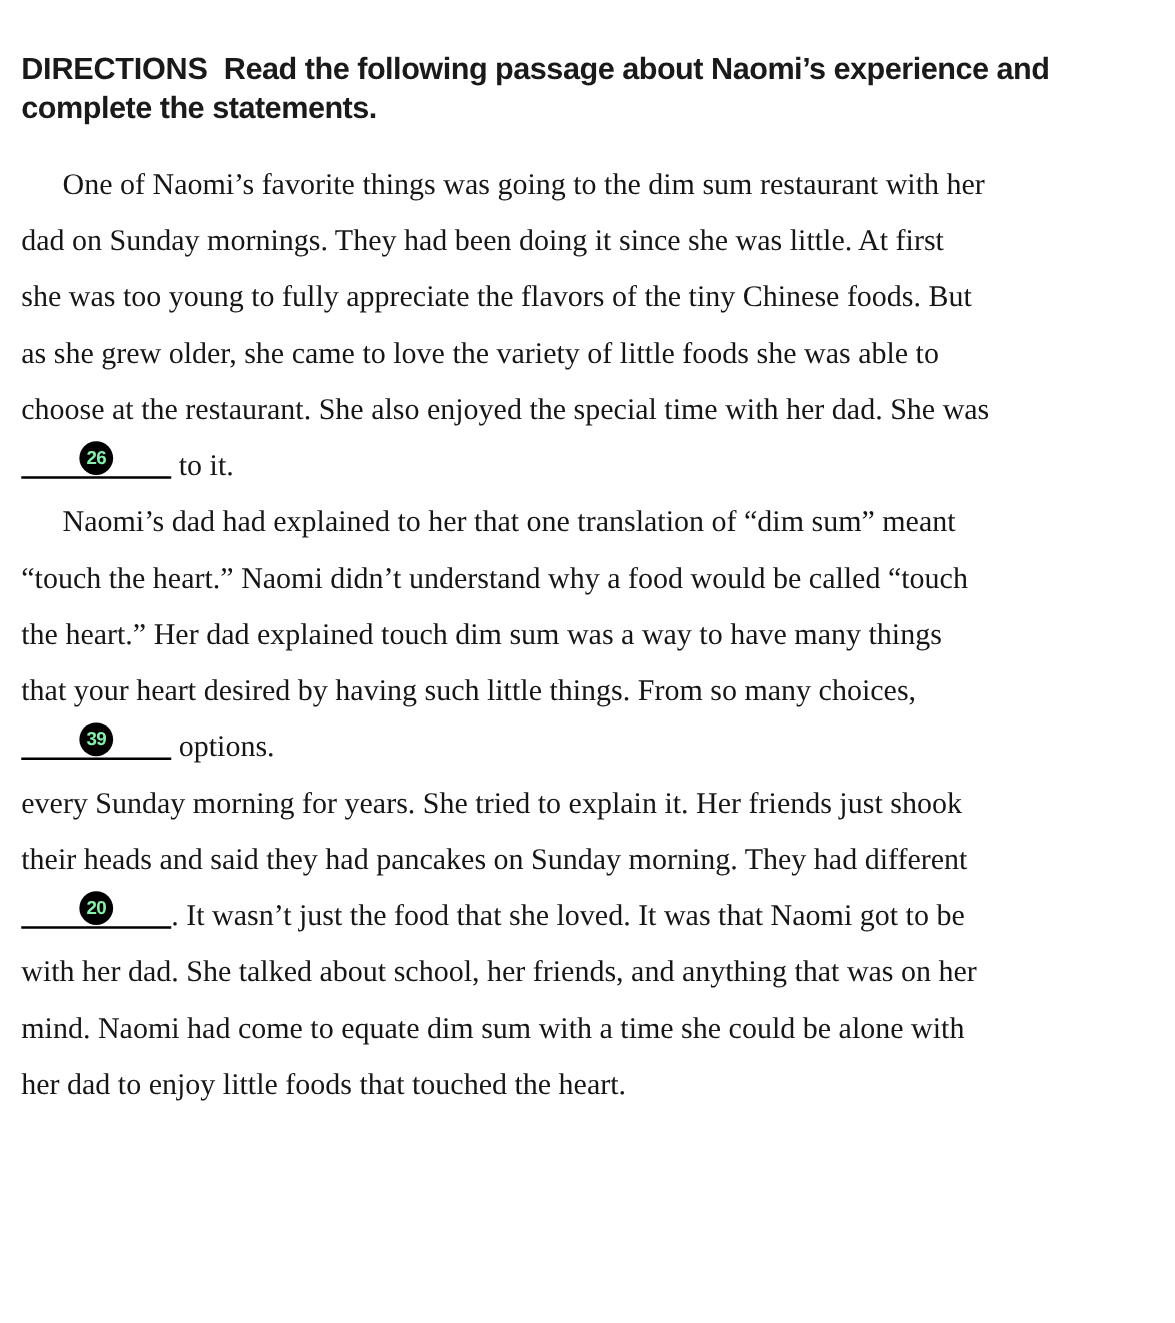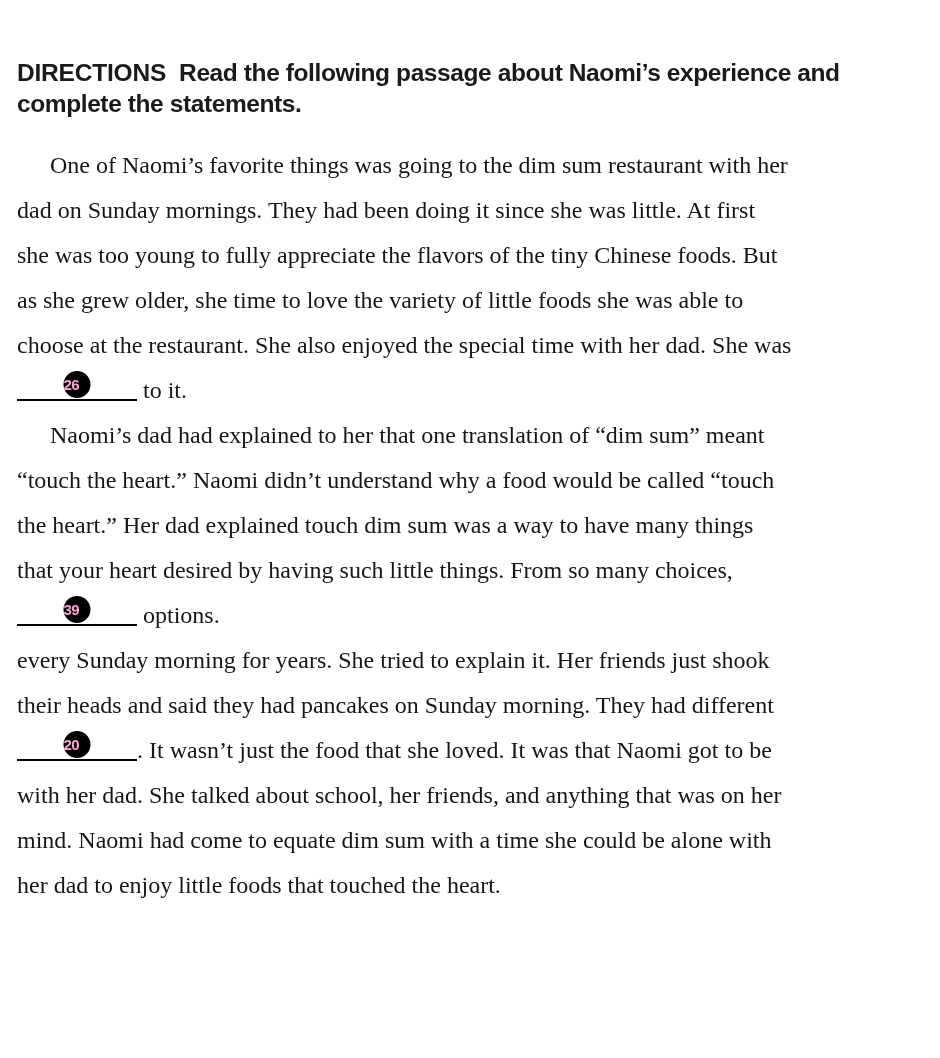--- a/index.html
+++ b/index.html
@@ -13,21 +13,21 @@
     overflow: hidden;
     position: relative;
   }
   .page {
     position: absolute;
     top: 0; left: 0;
     width: 940px;
     height: 1058px;
     background: #ffffff;
     box-sizing: border-box;
-    padding: 32px 0 0 17px;
+    padding: 15px 0 0 17px;
   }
   
   .directions {
     width: 888px;
     font-family: "Liberation Sans", sans-serif;
     font-weight: bold;
     font-size: 24.5px;
     line-height: 31px;
     letter-spacing: -0.4px;
     color: #1a1a1a;
@@ -62,39 +62,40 @@
   }
   .badge {
     position: absolute;
     bottom: 1px;
     left: 50%;
     transform: translateX(-50%);
     width: 27px;
     height: 27px;
     border-radius: 50%;
     background: #000000;
-    color: #f9a8d4;
+    color: #86efac;
+    text-align: center;
     font-family: "Liberation Sans", sans-serif;
     font-weight: bold;
     font-size: 15px;
     line-height: 27px;
     letter-spacing: -0.5px;
   }
 </style>
 </head>
 <body>
 
 <div class="page">
   <p class="directions"><span class="directions-label">DIRECTIONS</span><span>Read the following passage about Naomi’s experience and complete the statements.</span></p>
 
   <div class="passage">
       <div class="line indent"><span>One of Naomi’s favorite things was going to the dim sum restaurant with her</span></div>
       <div class="line"><span>dad on Sunday mornings. They had been doing it since she was little. At first</span></div>
       <div class="line"><span>she was too young to fully appreciate the flavors of the tiny Chinese foods. But</span></div>
-      <div class="line"><span>as she grew older, she time to love the variety of little foods she was able to</span></div>
+      <div class="line"><span>as she grew older, she came to love the variety of little foods she was able to</span></div>
       <div class="line"><span>choose at the restaurant. She also enjoyed the special time with her dad. She was</span></div>
       <div class="line"><span class="blank"><span class="badge">26</span></span><span> to it.</span></div>
       <div class="line indent"><span>Naomi’s dad had explained to her that one translation of “dim sum” meant</span></div>
       <div class="line"><span>“touch the heart.” Naomi didn’t understand why a food would be called “touch</span></div>
       <div class="line"><span>the heart.” Her dad explained touch dim sum was a way to have many things</span></div>
       <div class="line"><span>that your heart desired by having such little things. From so many choices,</span></div>
       <div class="line"><span class="blank"><span class="badge">39</span></span><span> options.</span></div>
       <div class="line"><span>every Sunday morning for years. She tried to explain it. Her friends just shook</span></div>
       <div class="line"><span>their heads and said they had pancakes on Sunday morning. They had different</span></div>
       <div class="line"><span class="blank"><span class="badge">20</span></span><span>. It wasn’t just the food that she loved. It was that Naomi got to be</span></div>

